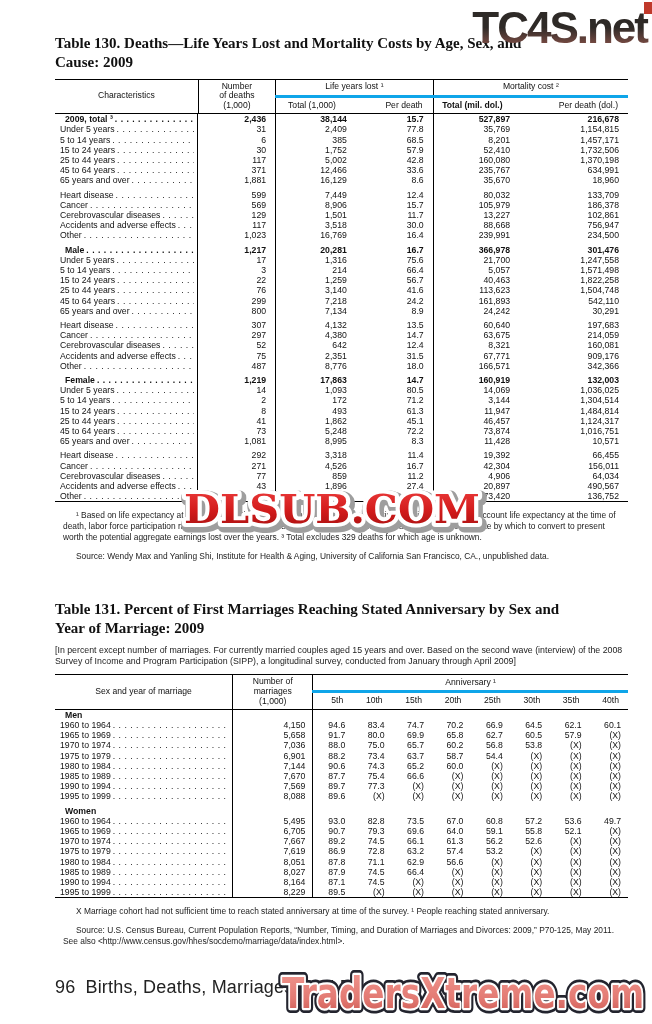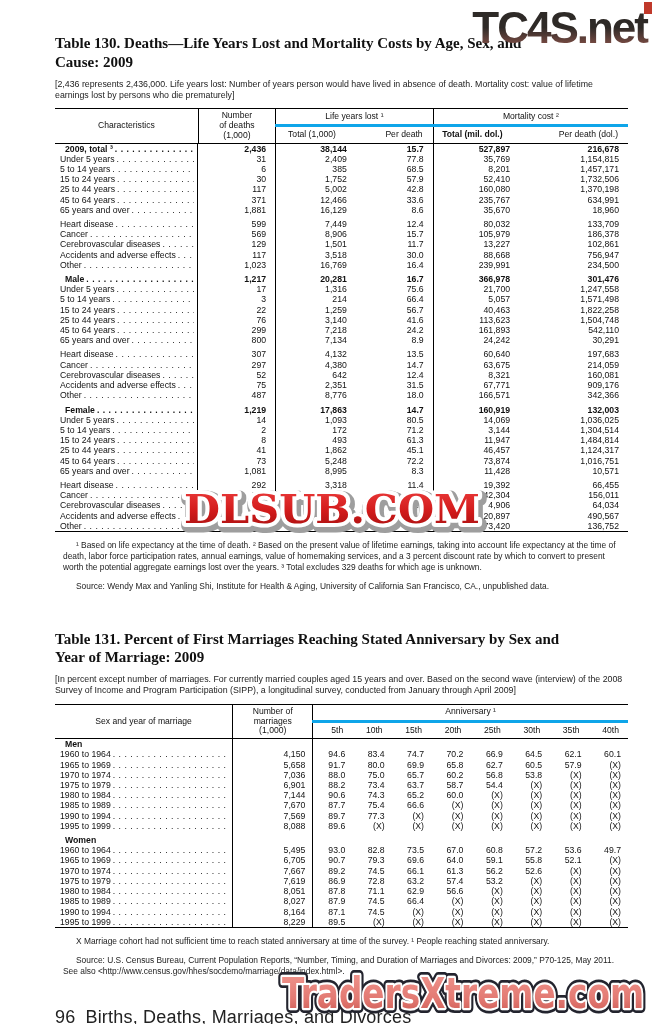--- a/index.html
+++ b/index.html
@@ -66,21 +66,20 @@
   .wm-bot { top:964px; left:274px; }
   .corner-mark { position:absolute; top:2px; right:0; width:8px; height:12px; background:#c0392b; }
 </style>
 </head>
 <body>
 
 <div class="page">
   <div class="content">
 
     <h1 class="tbl-title">Table 130. Deaths—Life Years Lost and Mortality Costs by Age, Sex, and Cause: 2009</h1>
-    <p class="tbl-note">[2,436 represents 2,436,000. Life years lost: Number of years person would have lived in absence of death. Mortality cost: value of lifetime earnings lost by persons who die prematurely]</p>
 
     <table id="t130">
       <colgroup>
         <col style="width:25%">
           <col style="width:13.5%">
           <col style="width:14%">
         <col style="width:13.5%">
           <col style="width:15%">
           <col style="width:19%">
       </colgroup>

